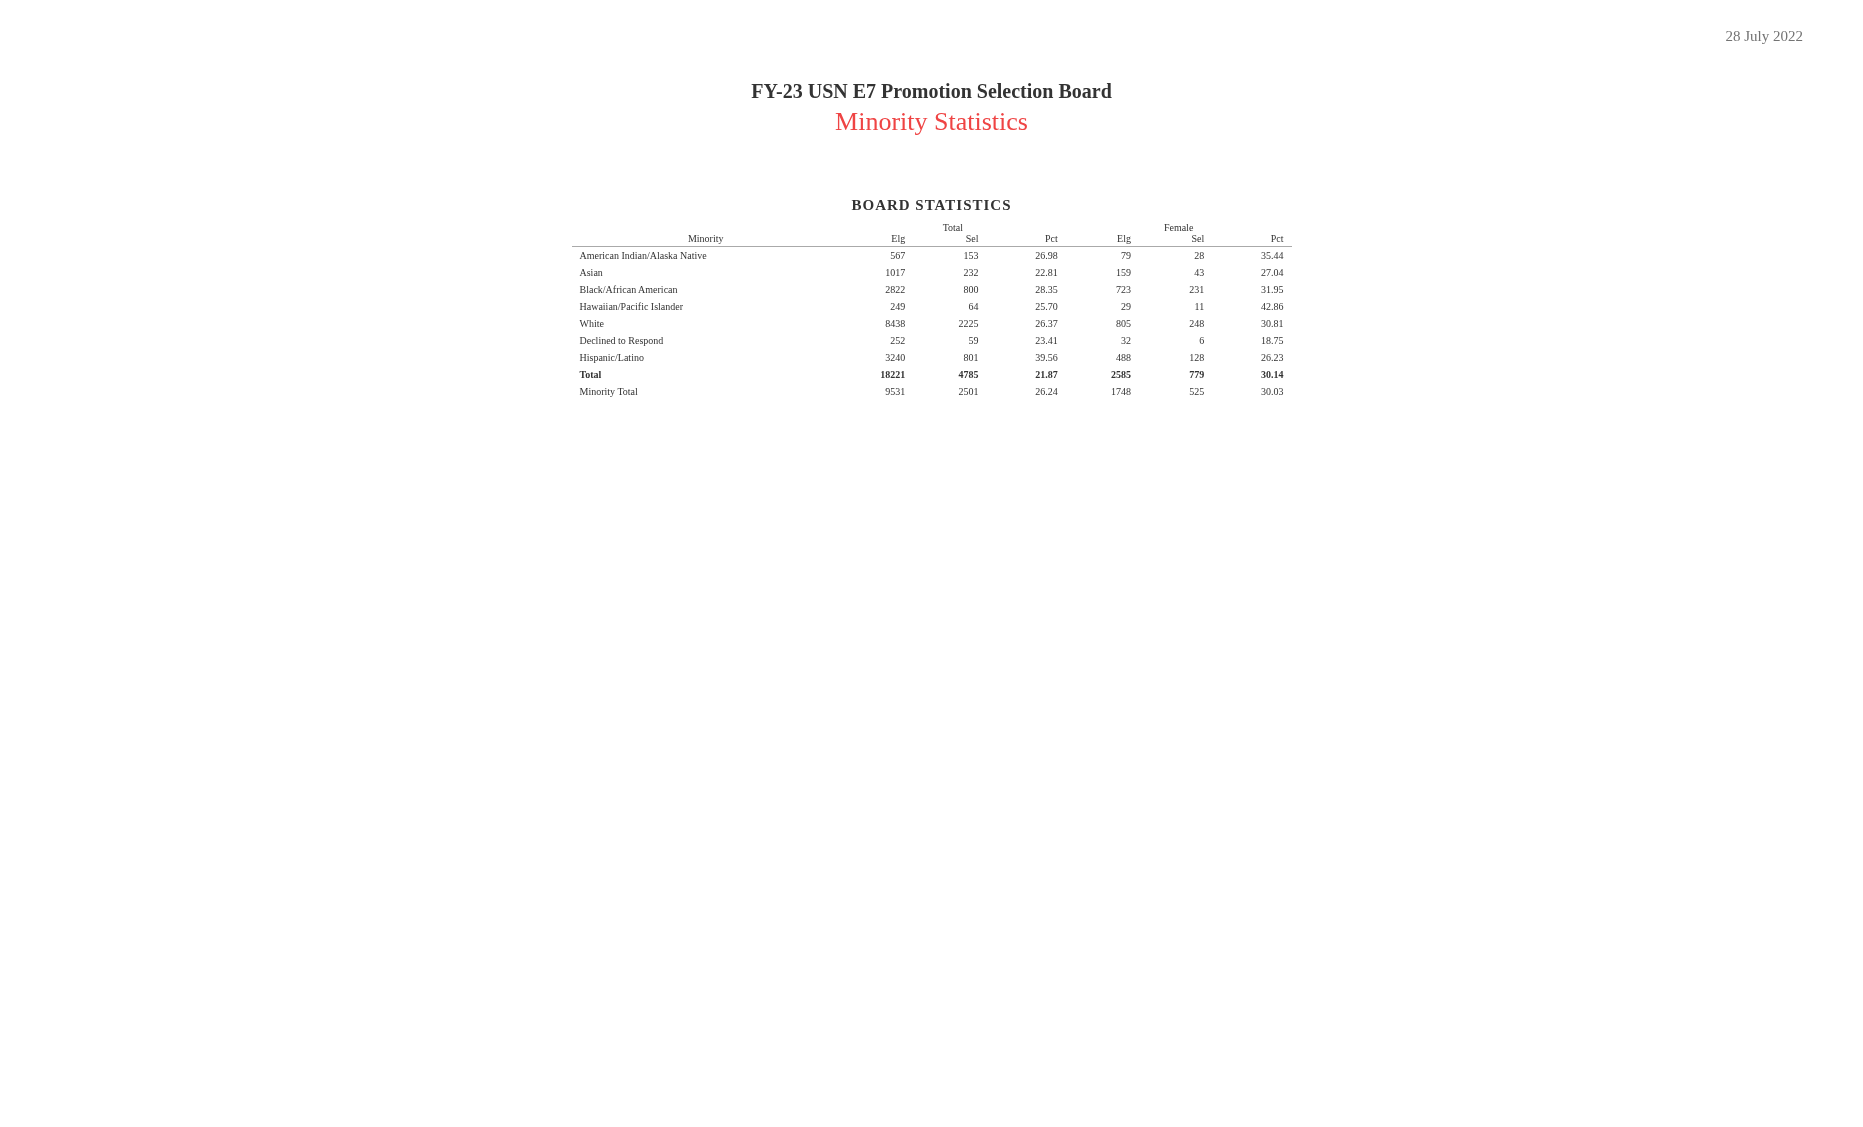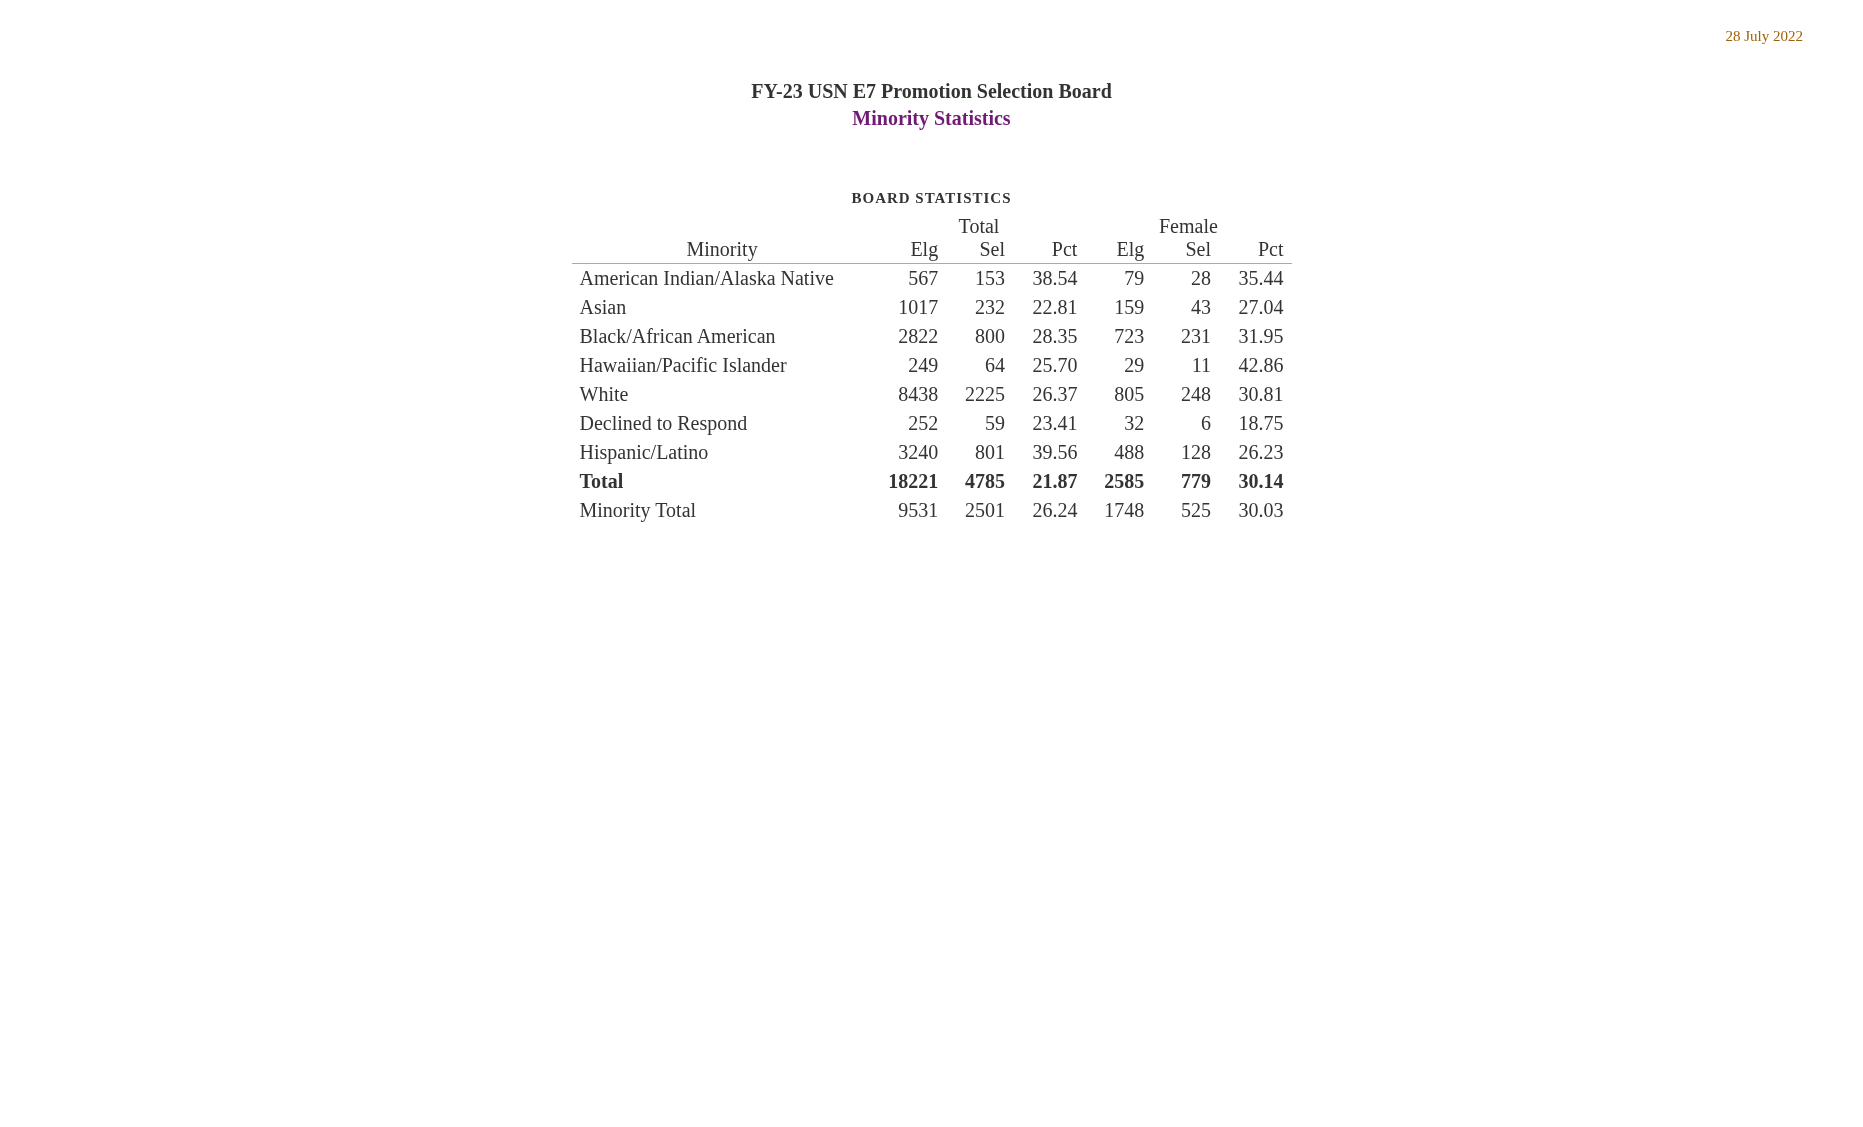--- a/index.html
+++ b/index.html
@@ -15,21 +15,21 @@
       width: 1863px;
       min-height: 1127px;
       position: relative;
     }
 
     .date-label {
       position: absolute;
       top: 28px;
       right: 60px;
       font-size: 15px;
-      color: #a16207;
+      color: #737373;
     }
 
     .page-content {
       padding-top: 80px;
       display: flex;
       flex-direction: column;
       align-items: center;
     }
 
     .report-title {
@@ -38,44 +38,44 @@
     }
 
     .report-title h1 {
       font-size: 20px;
       font-weight: bold;
       color: #333;
       margin-bottom: 4px;
     }
 
     .report-title h2 {
-      font-size: 20px;
-      font-weight: bold;
-      color: #701a75;
+      font-size: 26px;
+      font-weight: normal;
+      color: #ef4444;
     }
 
     .board-section {
       margin-top: 20px;
       width: 720px;
     }
 
     .section-title {
       text-align: center;
       font-size: 15px;
       font-weight: bold;
       letter-spacing: 1px;
       margin-bottom: 6px;
       color: #333;
       margin-top: 10px;
     }
 
     .stats-table {
       width: 100%;
       border-collapse: collapse;
-      font-size: 20px;
+      font-size: 10px;
     }
 
     .stats-table th {
       font-weight: normal;
       text-align: center;
       padding: 2px 8px;
       color: #333;
     }
 
     .stats-table td {
@@ -153,21 +153,21 @@
           <th class="col-num">Elg</th>
           <th class="col-num">Sel</th>
           <th class="col-pct">Pct</th>
         </tr>
       </thead>
       <tbody id="table-body">
       <tr>
             <td class="col-minority">American Indian/Alaska Native</td>
             <td class="col-num">567</td>
             <td class="col-num">153</td>
-            <td class="col-pct">38.54</td>
+            <td class="col-pct">26.98</td>
             <td class="col-num">79</td>
             <td class="col-num">28</td>
             <td class="col-pct">35.44</td>
           </tr>
           <tr>
             <td class="col-minority">Asian</td>
             <td class="col-num">1017</td>
             <td class="col-num">232</td>
             <td class="col-pct">22.81</td>
             <td class="col-num">159</td>

